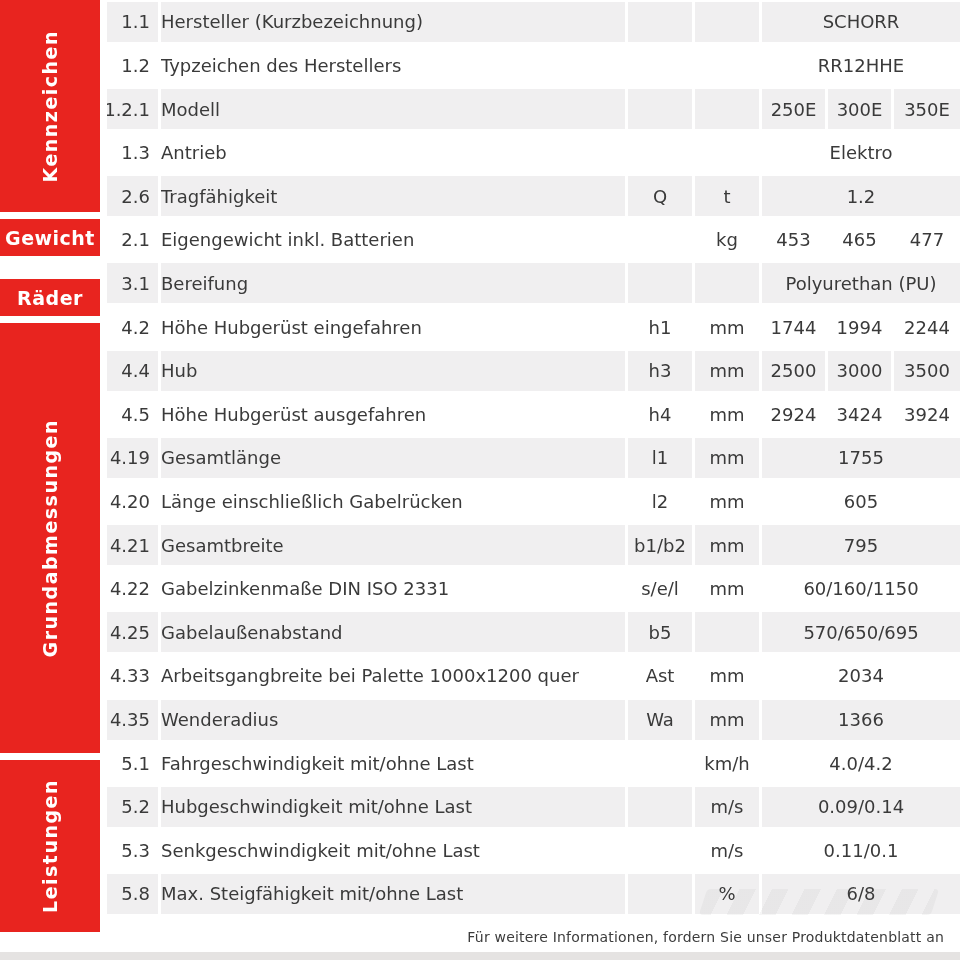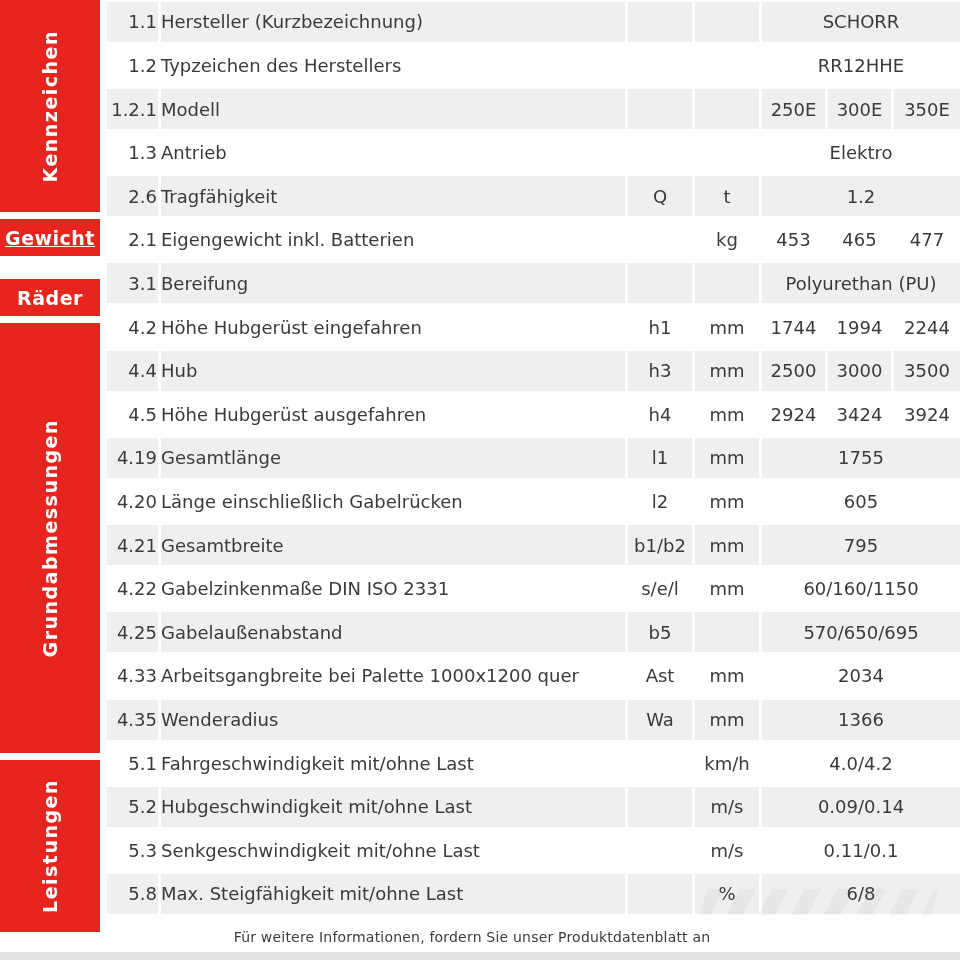--- a/index.html
+++ b/index.html
@@ -13,44 +13,44 @@
     background:#ffffff;color:var(--ink);
     font-family:"DejaVu Sans","Liberation Sans",sans-serif;
   }
   
   .sidebar{position:absolute;left:0;top:0;width:100px;display:flex;flex-direction:column;gap:7px;}
   .cat{background:var(--red);color:#fff;font-weight:bold;font-size:19px;
        display:flex;align-items:center;justify-content:center;}
   .cat .vtxt{writing-mode:vertical-rl;transform:rotate(180deg);letter-spacing:1.5px;}
   .cat .htxt{letter-spacing:.5px;}
   .h-kenn{height:212px;}
-  .h-gew{height:37px;text-decoration:underline;}
+  .h-gew{height:37px;}
   .h-rad{height:37px;margin-top:16px;}
   .h-grund{height:430px;}
   .h-leist{height:172px;}
   
   .table{position:absolute;left:107px;top:0;width:853px;}
   .row{
     display:grid;
     grid-template-columns:51px 464px 64px 64px 63px 63px 66px;
     column-gap:3px;
     height:43.62px;box-sizing:border-box;padding:1.8px 0;
   }
   .c{
     display:flex;align-items:center;justify-content:center;
     font-size:18px;background:#ffffff;white-space:nowrap;overflow:hidden;
   }
   .row.g .c{background:var(--rowgray);}
-  .c.code{justify-content:flex-end;padding-right:1px;}
+  .c.code{justify-content:flex-end;padding-right:8px;}
   .c.desc{justify-content:flex-start;}
   .c.span3{grid-column:5/8;}
   
   .footer{position:absolute;left:0;top:916px;width:960px;}
   .footer .note{
-    text-align:center;padding:13px 16px 0 0;font-size:14px;color:#3c3c3c;letter-spacing:.2px;
+    text-align:right;padding:13px 16px 0 0;font-size:14px;color:#3c3c3c;letter-spacing:.2px;
   }
   .bottom-strip{position:absolute;left:0;bottom:0;width:960px;height:8px;background:#e5e3e2;}
   
   .watermark{
     position:absolute;left:703px;top:889px;width:232px;height:26px;
     background:repeating-linear-gradient(100deg,
       rgba(110,110,110,.14) 0 16px, rgba(110,110,110,0) 16px 32px);
     transform:skewX(-18deg);opacity:.45;border-radius:4px;pointer-events:none;
   }
 </style>

